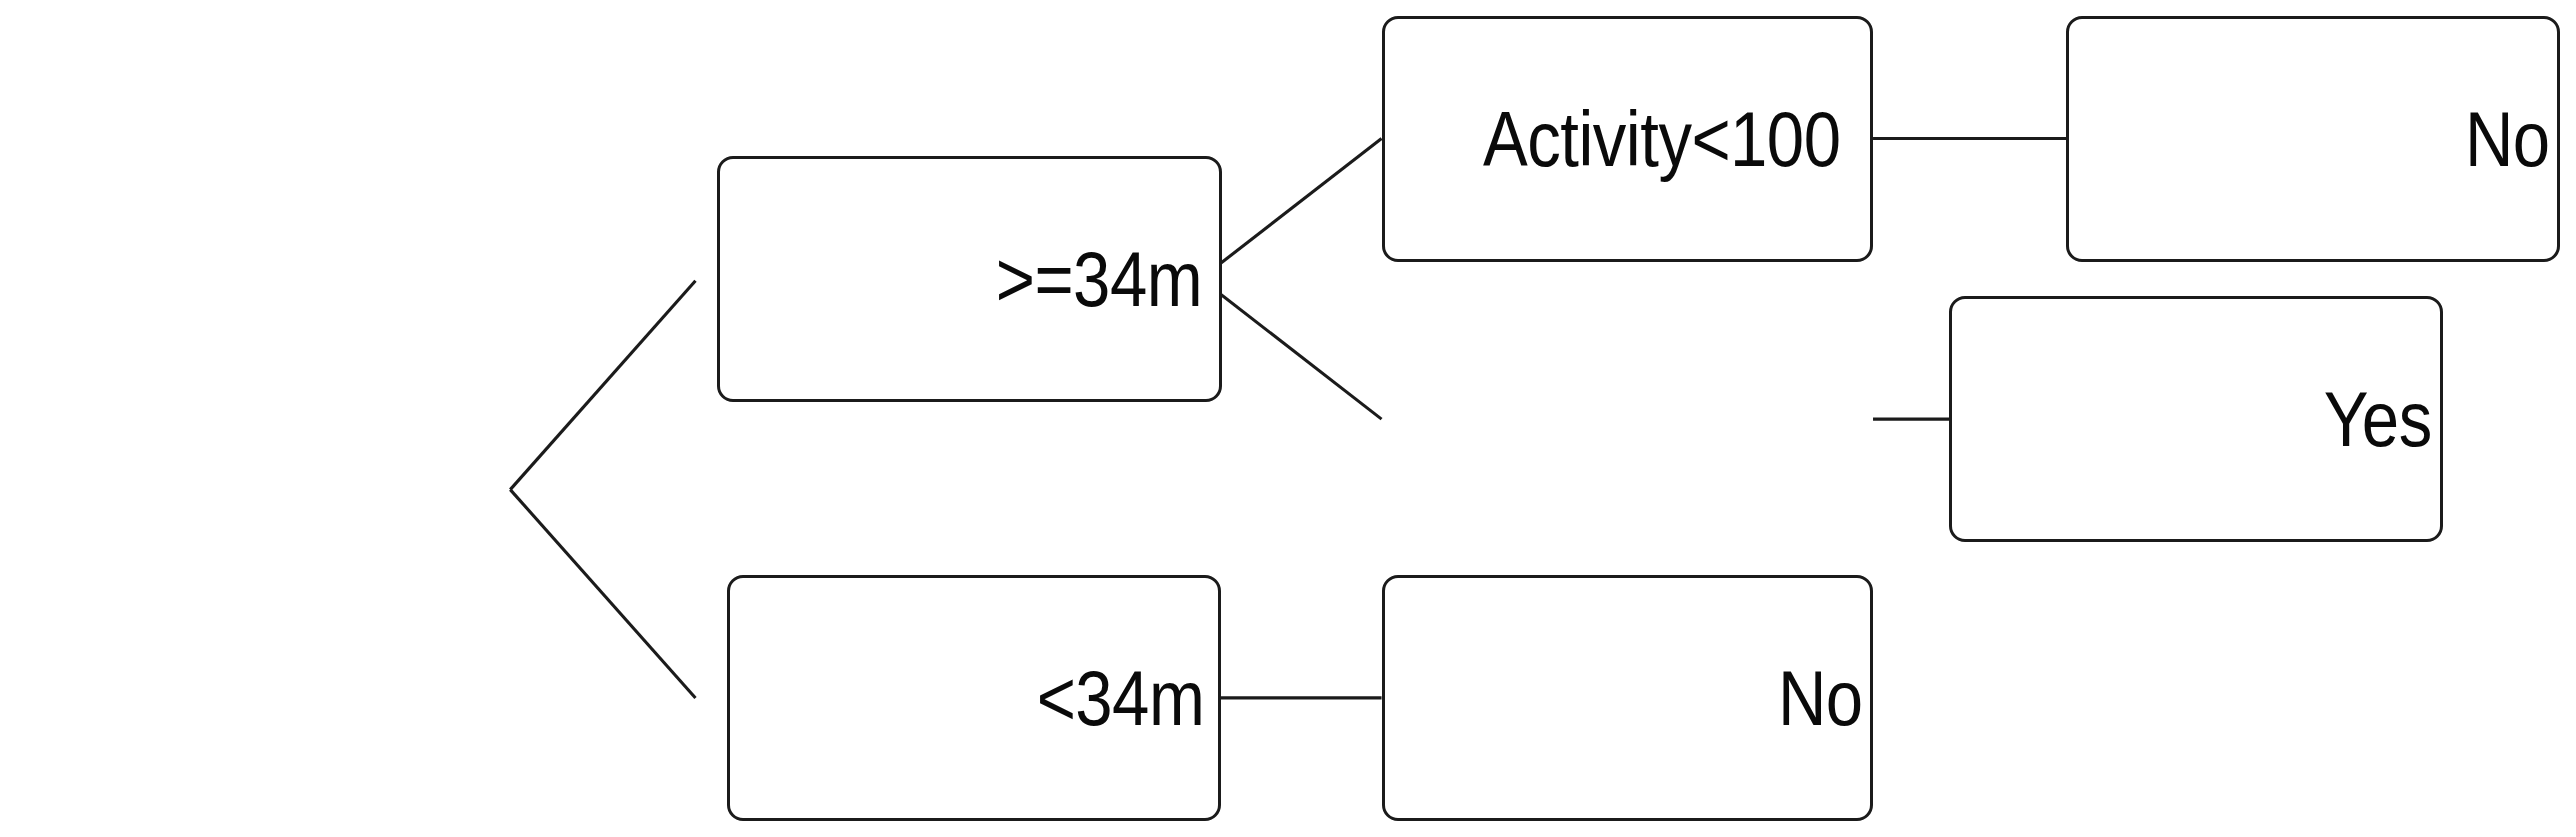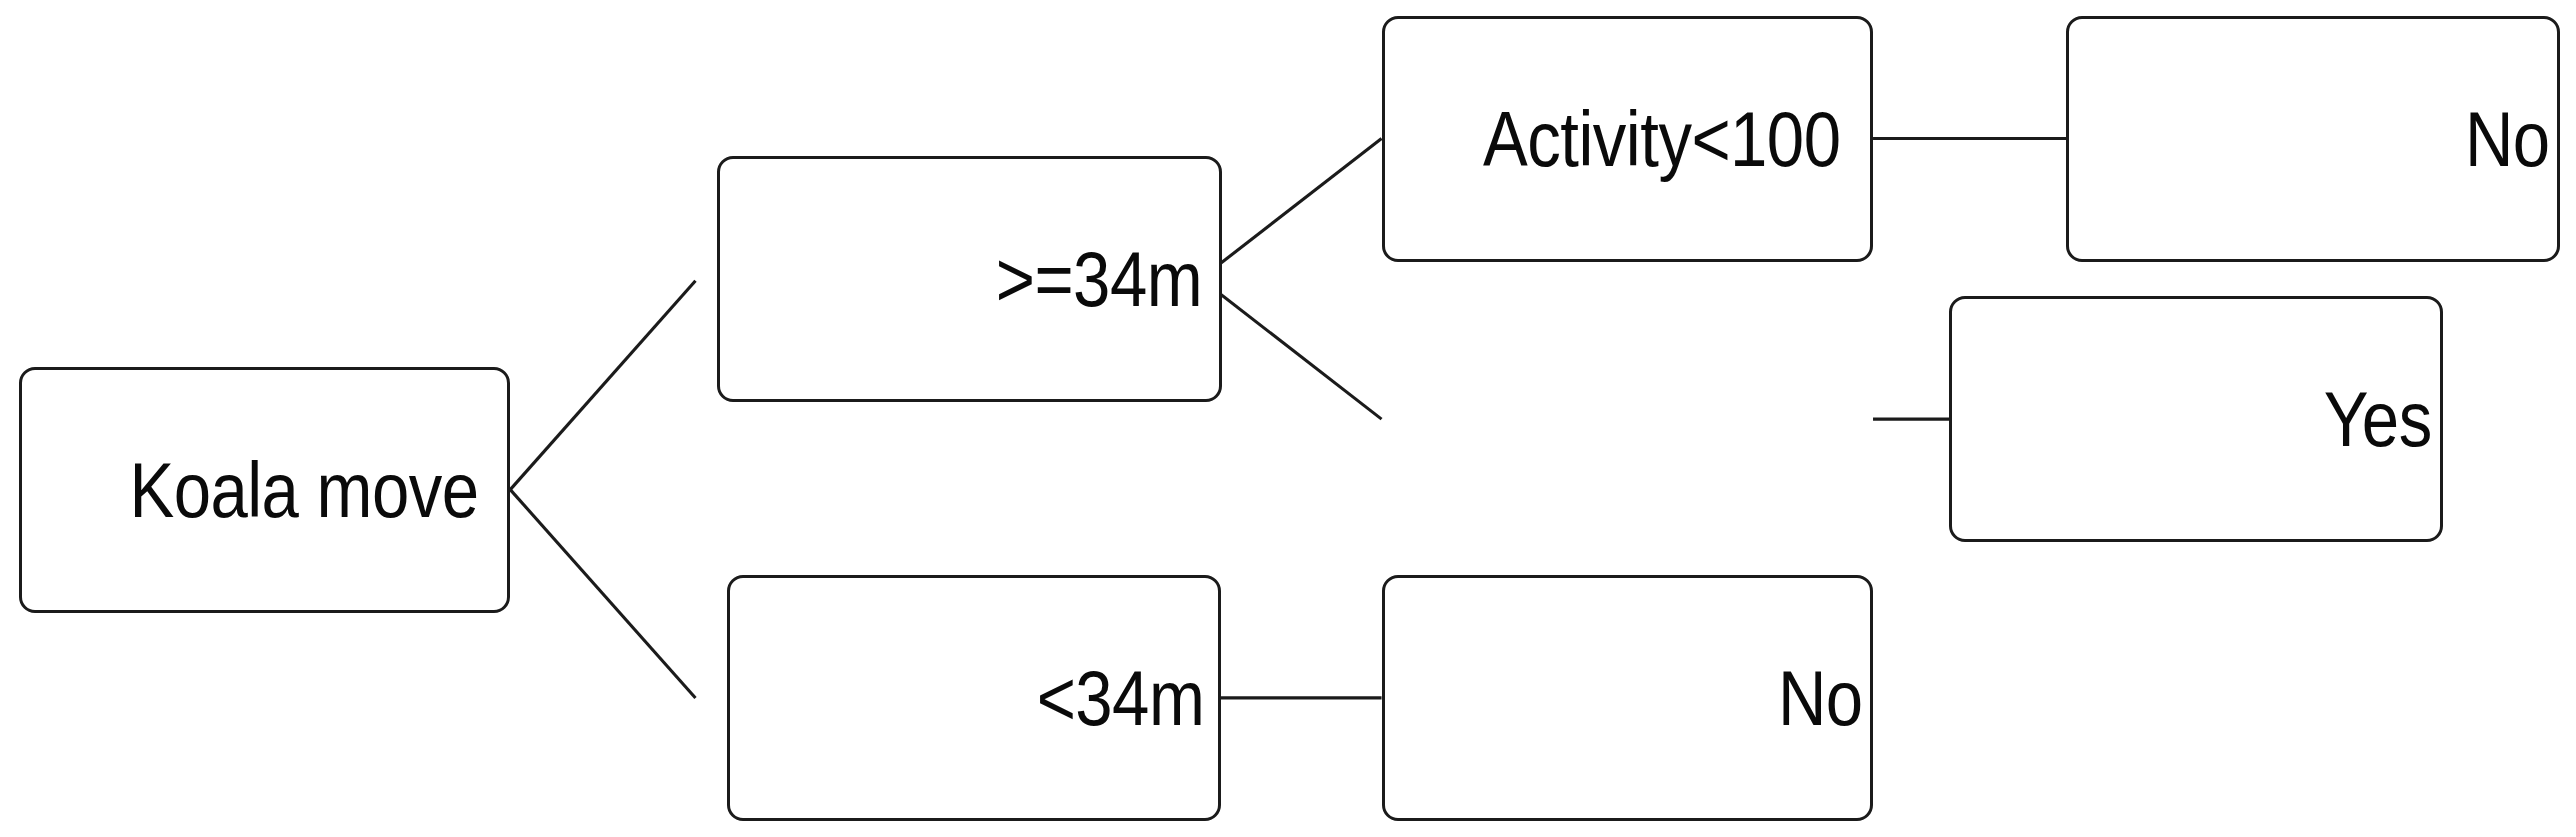--- a/index.html
+++ b/index.html
@@ -63,23 +63,20 @@
       <line x1="818" y1="785" x2="1115" y2="450"></line>
       <line x1="818" y1="785" x2="1115" y2="1119"></line>
       <line x1="1925" y1="447" x2="2215" y2="222"></line>
       <line x1="1925" y1="447" x2="2215" y2="672"></line>
       <line x1="3003" y1="222" x2="3313" y2="222"></line>
       <line x1="3003" y1="672" x2="3313" y2="672"></line>
       <line x1="1907" y1="1119" x2="2215" y2="1119"></line>
     </g>
   </svg>
 
-  <div class="node" id="node-root">
-    <span class="node-label">Koala move</span>
-  </div>
 
   <div class="node" id="node-gte34m">
     <span class="node-label">&gt;=34m</span>
   </div>
 
   <div class="node" id="node-lt34m">
     <span class="node-label">&lt;34m</span>
   </div>
 
   <div class="node" id="node-act-lt100">

